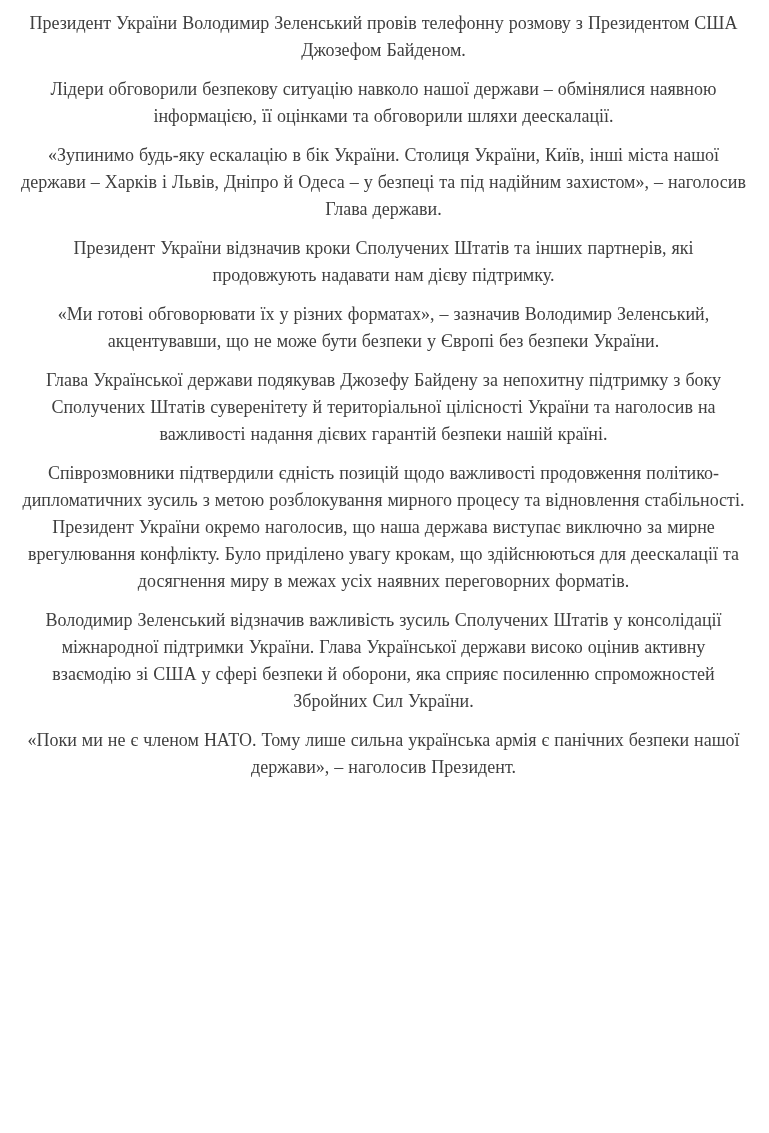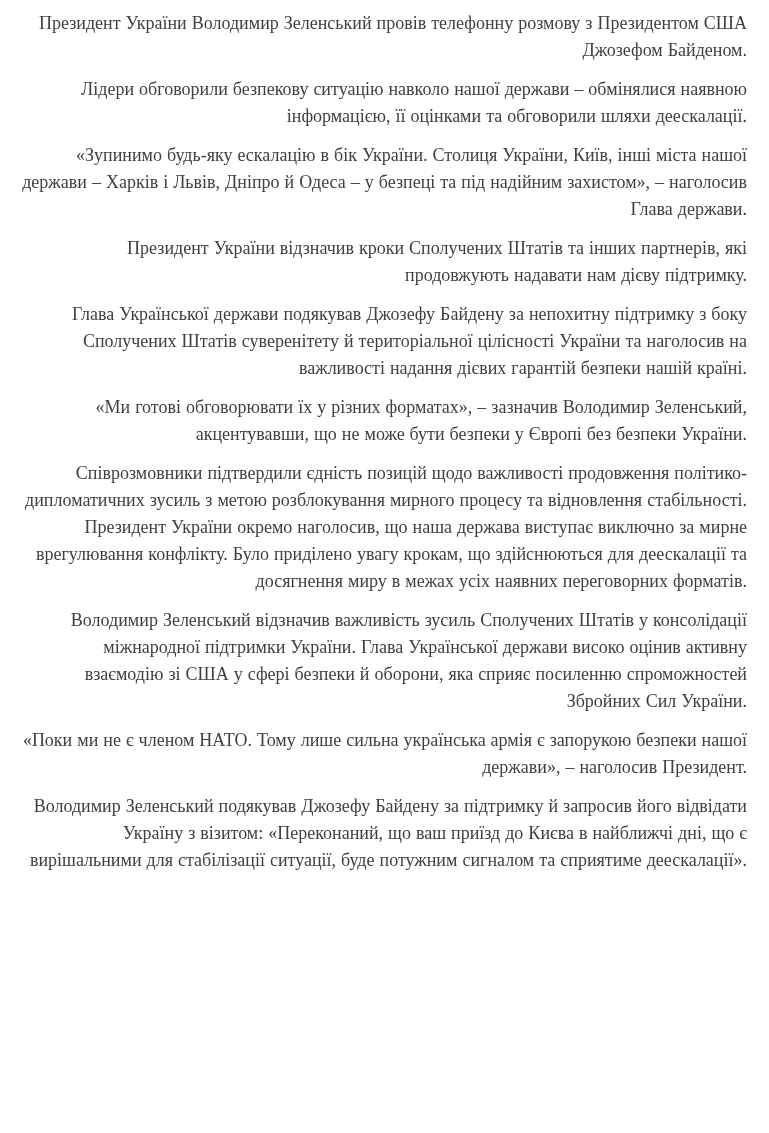--- a/index.html
+++ b/index.html
@@ -16,34 +16,33 @@
     font-family: "Liberation Serif", "DejaVu Serif", serif;
     color: var(--text-color);
   }
   .article-body {
     padding: 10px 22px 10px 20px;
   }
   .article-body p {
     font-size: 18px;
     line-height: 27px;
     margin: 0 0 12px 0;
-    text-align: right;
+    text-align: center;
     word-spacing: 0.5px;
   }
   .article-body p:last-child {
     margin-bottom: 0;
   }
 </style>
 </head>
 <body>
 
 <main class="article-body">
   <p>Президент України Володимир Зеленський провів телефонну розмову з Президентом США Джозефом Байденом.</p>
   <p>Лідери обговорили безпекову ситуацію навколо нашої держави – обмінялися наявною інформацією, її оцінками та обговорили шляхи деескалації.</p>
   <p>«Зупинимо будь-яку ескалацію в бік України. Столиця України, Київ, інші міста нашої держави – Харків і Львів, Дніпро й Одеса – у безпеці та під надійним захистом», – наголосив Глава держави.</p>
   <p>Президент України відзначив кроки Сполучених Штатів та інших партнерів, які продовжують надавати нам дієву підтримку.</p>
+  <p>«Ми готові обговорювати їх у різних форматах», – зазначив Володимир Зеленський, акцентувавши, що не може бути безпеки у Європі без безпеки України.</p>
   <p>Глава Української держави подякував Джозефу Байдену за непохитну підтримку з боку Сполучених Штатів суверенітету й територіальної цілісності України та наголосив на важливості надання дієвих гарантій безпеки нашій країні.</p>
-  <p>«Ми готові обговорювати їх у різних форматах», – зазначив Володимир Зеленський, акцентувавши, що не може бути безпеки у Європі без безпеки України.</p>
   <p>Співрозмовники підтвердили єдність позицій щодо важливості продовження політико-дипломатичних зусиль з метою розблокування мирного процесу та відновлення стабільності. Президент України окремо наголосив, що наша держава виступає виключно за мирне врегулювання конфлікту. Було приділено увагу крокам, що здійснюються для деескалації та досягнення миру в межах усіх наявних переговорних форматів.</p>
   <p>Володимир Зеленський відзначив важливість зусиль Сполучених Штатів у консолідації міжнародної підтримки України. Глава Української держави високо оцінив активну взаємодію зі США у сфері безпеки й оборони, яка сприяє посиленню спроможностей Збройних Сил України.</p>
-  <p>«Поки ми не є членом НАТО. Тому лише сильна українська армія є запорукою безпеки нашої держави», – наголосив Президент.</p>
-  <p>Володимир Зеленський подякував Джозефу Байдену за підтримку й запросив його відвідати Україну з візитом: «Переконаний, що ваш приїзд до Києва в найближчі дні, що є вирішальними для стабілізації ситуації, буде потужним сигналом та сприятиме деескалації».</p>
+  <p>«Поки ми не є членом НАТО. Тому лише сильна українська армія є панічних безпеки нашої держави», – наголосив Президент.</p>
 </main>
 
 </body></html>

